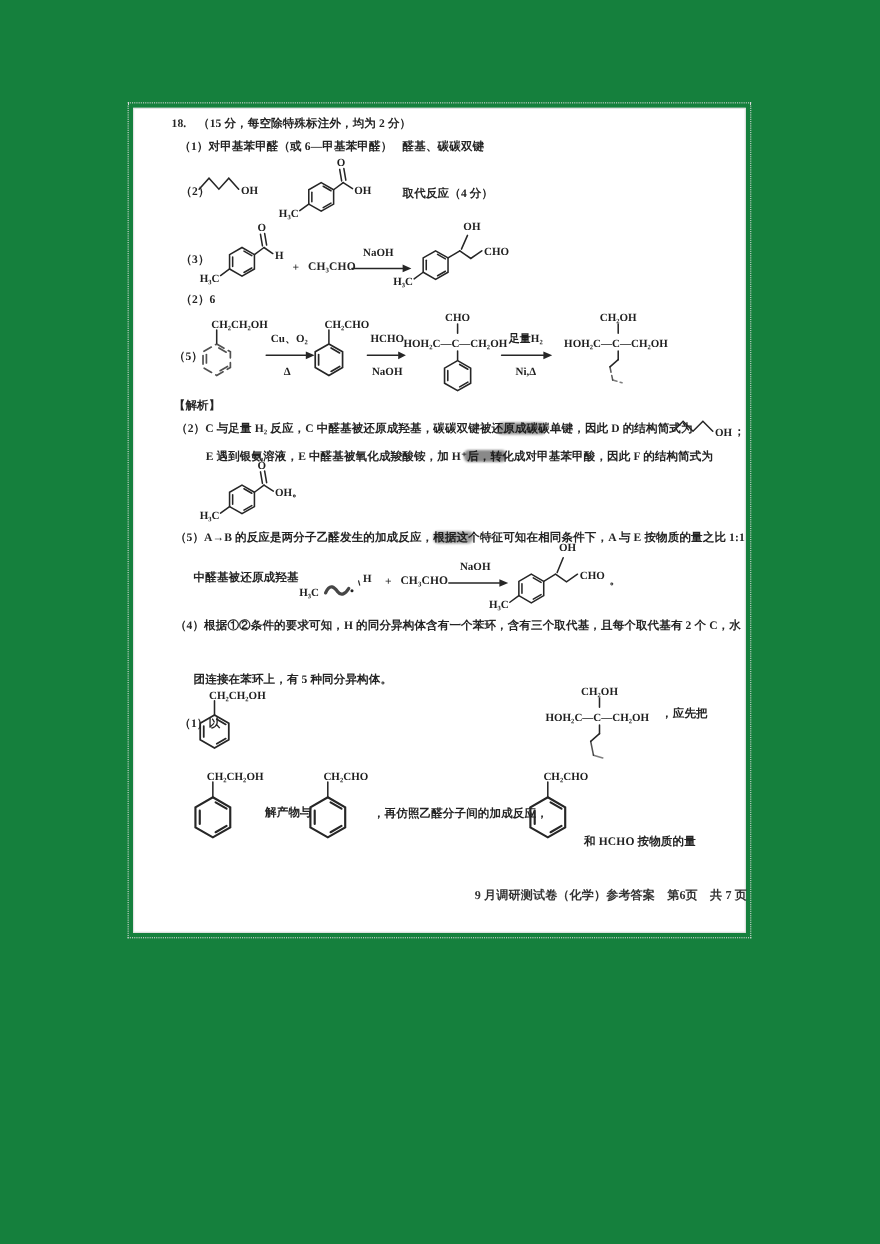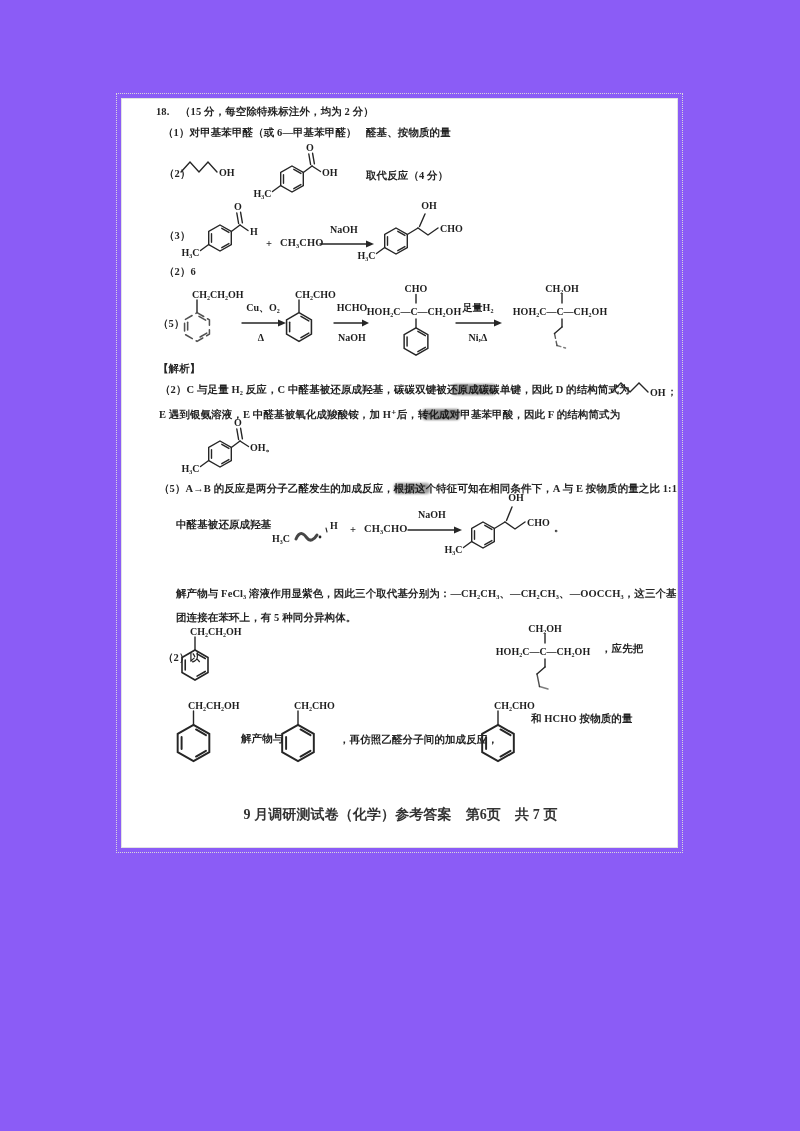--- a/index.html
+++ b/index.html
@@ -1,23 +1,23 @@
 <!DOCTYPE html>
 <html><head>
 <meta charset="utf-8">
 <style>
   *{margin:0;padding:0;box-sizing:border-box}
   html,body{width:800px;height:1131px;background:#fefefe;
     font-family:"Liberation Serif","DejaVu Serif",serif;color:#222}
-  .stage{position:absolute;left:0;top:0;width:800px;height:1131px;background:#8b5cf6}
+  .stage{position:absolute;left:0;top:0;width:800px;height:1131px;background:#15803d}
   .sheet{position:absolute;left:121px;top:98px;width:557px;height:750px;background:#fff;
     border:1px solid #e2e2e2;outline:1px dotted #d9d9d9;outline-offset:4px;filter:blur(0.3px)}
   .t{position:absolute;white-space:nowrap;font-weight:bold;color:#242424;
     font-size:10.5px;letter-spacing:0.1px}
-  .footer{left:0;top:707px;width:557px;text-align:center;font-size:14px;color:#333}
+  .footer{left:0;top:707px;width:557px;text-align:right;font-size:11px;color:#333}
   .struct{position:absolute;overflow:visible}
   .bond{stroke:#262626;stroke-width:1.4;fill:none;stroke-linecap:round}
   svg text{font-family:"Liberation Serif","DejaVu Serif",serif;font-weight:bold;
     font-size:10px;fill:#1e1e1e}
   .blob{position:absolute;background:#151515;border-radius:4px;filter:blur(1.2px)}
 </style>
 </head>
 <body>
 
 <div class="stage">
@@ -31,21 +31,21 @@
         <line x1="-8.5" y1="-4.3" x2="-8.5" y2="4.3"></line>
       </g>
     </defs>
   </svg>
 
   <div class="sheet">
 
     <div class="t" style="left:34px;top:6px">18.　（15 分，每空除特殊标注外，均为 2 分）</div>
 
     <div class="t" style="left:41px;top:27px">（1）对甲基苯甲醛（或 6—甲基苯甲醛）</div>
-    <div class="t" style="left:244px;top:27px">醛基、按物质的量</div>
+    <div class="t" style="left:244px;top:27px">醛基、碳碳双键</div>
 
     <div class="t" style="left:42px;top:68px">（2）</div>
 
     <svg class="struct" style="left:56px;top:56px" width="80" height="30">
       <polyline class="bond" points="3,17 12,7 21,17 30,7 39,17"></polyline>
       <text x="41" y="21">OH</text>
     </svg>
 
     <svg class="struct" style="left:132px;top:44px" width="104" height="64">
       <use href="#benz" class="bond" transform="translate(38,36)"></use>
@@ -154,21 +154,21 @@
 
     <div class="t" style="left:38px;top:284px">（2）C 与足量 H₂ 反应，C 中醛基被还原成羟基，碳碳双键被还原成碳碳单键，因此 D 的结构简式为</div>
     <div class="blob" style="left:330px;top:285px;width:44px;height:11px;opacity:.45"></div>
 
     <svg class="struct" style="left:488px;top:277px" width="76" height="24">
       <polyline class="bond" points="2,16 11,7 20,16 29,7 38,16"></polyline>
       <text x="40" y="20">OH</text>
       <text x="57" y="19">；</text>
     </svg>
 
-    <div class="t" style="left:37px;top:309px">E 遇到银氨溶液，E 中醛基被氧化成羧酸铵，加 H⁺后，转化成对甲基苯甲酸，因此 F 的结构简式为</div>
+    <div class="t" style="left:65px;top:309px">E 遇到银氨溶液，E 中醛基被氧化成羧酸铵，加 H⁺后，转化成对甲基苯甲酸，因此 F 的结构简式为</div>
     <div class="blob" style="left:300px;top:310px;width:38px;height:11px;opacity:.5"></div>
 
     <svg class="struct" style="left:58px;top:317px" width="112" height="62">
       <use href="#benz" class="bond" transform="translate(40,38)"></use>
       <line class="bond" x1="51.3" y1="31.5" x2="60" y2="25"></line>
       <line class="bond" x1="58.6" y1="23.5" x2="56.8" y2="13"></line>
       <line class="bond" x1="62.4" y1="22.8" x2="60.6" y2="12.3"></line>
       <text x="58" y="10" text-anchor="middle">O</text>
       <line class="bond" x1="60" y1="25" x2="68.5" y2="30.5"></line>
       <text x="70" y="35">OH。</text>
@@ -203,24 +203,24 @@
       <use href="#benz" class="bond" transform="translate(31,44)"></use>
       <line class="bond" x1="42.3" y1="37.5" x2="53" y2="31"></line>
       <line class="bond" x1="54.5" y1="29.5" x2="60" y2="16"></line>
       <polyline class="bond" points="53,31 63,38 73,31"></polyline>
       <text x="75" y="35">CHO</text>
       <line class="bond" x1="19.7" y1="50.5" x2="11.5" y2="56.5"></line>
       <text x="10.5" y="62" text-anchor="end">H₃C</text>
       <text x="102" y="40">。</text>
     </svg>
 
-    <div class="t" style="left:54px;top:488px">解产物与 FeCl₃ 溶液作用显紫色，因此三个取代基分别为：—CH₂CH₃、—CH₂CH₃、—OOCCH₃，这三个基</div>
+    <div class="t" style="left:37px;top:463px">（4）根据①②条件的要求可知，H 的同分异构体含有一个苯环，含有三个取代基，且每个取代基有 2 个 C，水</div>
     <div class="t" style="left:54px;top:512px">团连接在苯环上，有 5 种同分异构体。</div>
 
-    <div class="t" style="left:41px;top:552px">（2）以</div>
+    <div class="t" style="left:41px;top:552px">（1）以</div>
 
     <svg class="struct" style="left:60px;top:525px" width="72" height="74">
       <text x="8" y="11">CH₂CH₂OH</text>
       <line class="bond" x1="13" y1="13" x2="13" y2="26"></line>
       <use href="#benz" class="bond" transform="translate(13,41) scale(1.15)"></use>
     </svg>
 
 
     <svg class="struct" style="left:368px;top:523px" width="104" height="74">
       <text x="55" y="10" text-anchor="middle">CH₂OH</text>
@@ -249,17 +249,17 @@
     </svg>
 
     <div class="t" style="left:217px;top:634px">，再仿照乙醛分子间的加成反应，</div>
 
     <svg class="struct" style="left:360px;top:599px" width="72" height="82">
       <text x="12" y="11">CH₂CHO</text>
       <line class="bond" x1="16" y1="13" x2="16" y2="27"></line>
       <use href="#benz" class="bond" transform="translate(16,45) scale(1.4)"></use>
     </svg>
 
-    <div class="t" style="left:409px;top:613px">和  HCHO 按物质的量</div>
+    <div class="t" style="left:409px;top:659px">和  HCHO 按物质的量</div>
 
     <div class="t footer">9 月调研测试卷（化学）参考答案　第6页　共 7 页</div>
   </div>
 </div>
 
 </body></html>

